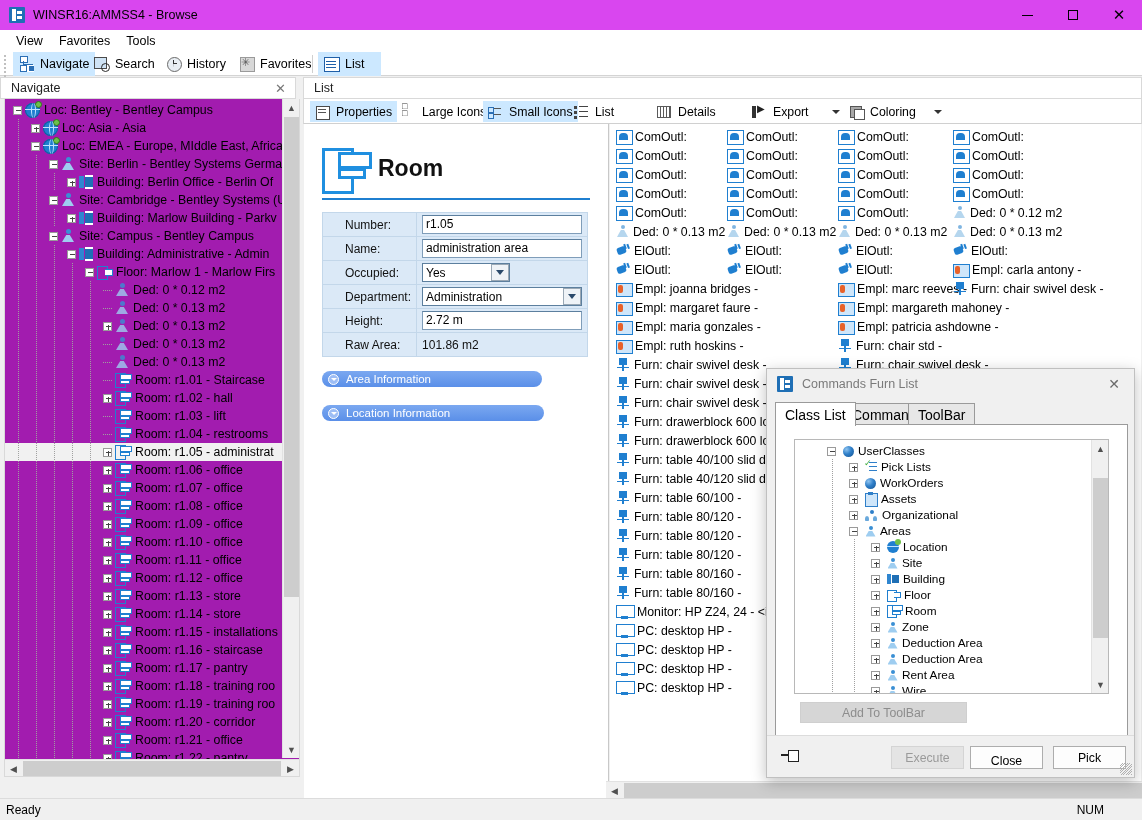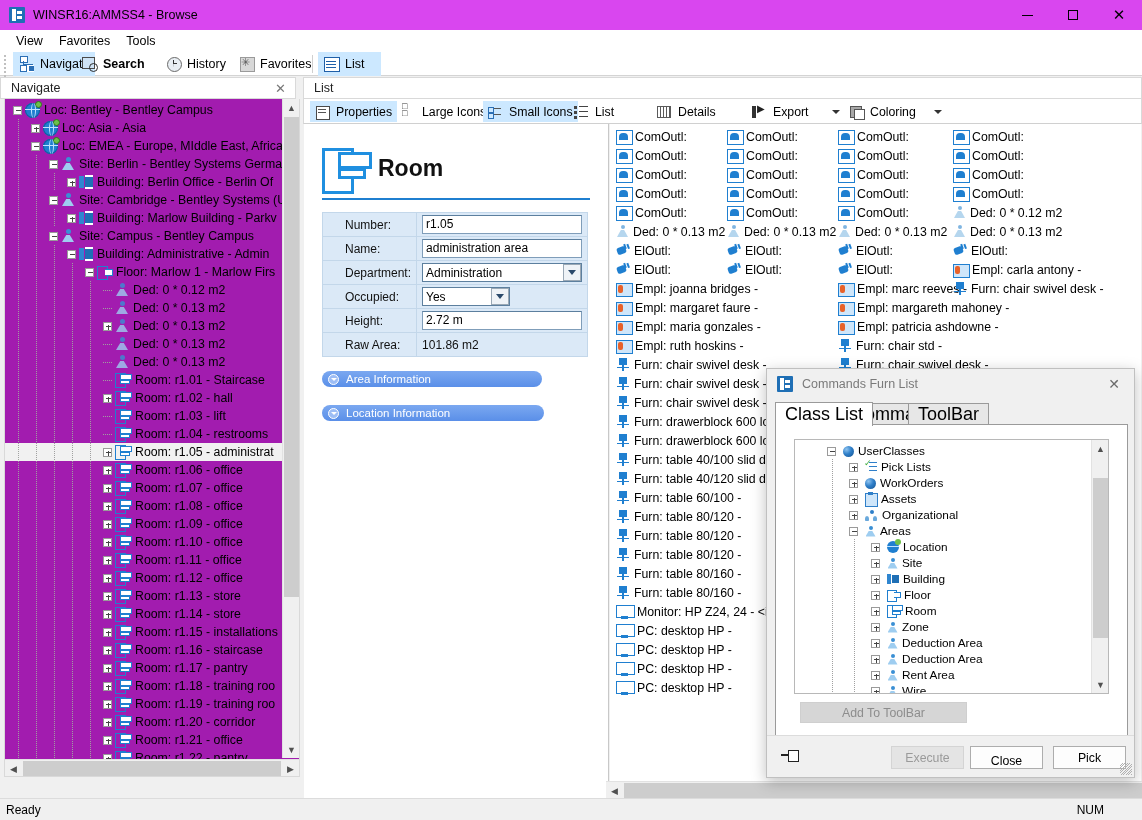--- a/index.html
+++ b/index.html
@@ -295,21 +295,21 @@
   .dlg-title { height: 30px; display:flex; align-items:center; background:#f0f0f0; }
   .dlg-icon { width:16px;height:16px;margin-left:10px;margin-right:9px;background:#1f6fb5;position:relative;flex:none;border-radius:1px; }
   .dlg-icon::before{content:"";position:absolute;left:3px;top:2px;width:4px;height:12px;background:#fff;}
   .dlg-icon::after{content:"";position:absolute;left:8px;top:4px;width:5px;height:3px;background:#fff;box-shadow:0 5px 0 #fff;}
   .dlg-title-text { font-size:12.5px;color:#7a7a7a; }
   .dlg-close { margin-left:auto; width:40px;height:30px;display:flex;align-items:center;justify-content:center;
                font-size:14px;color:#6a6a6a;font-family:"DejaVu Sans",sans-serif; }
   .dlg-body { position:absolute; left:8px; top:34px; width:353px; height: 332px; }
   .dtabs { position:relative; height:22px; }
   .dtab {
-    position:absolute; top:0; height:22px; padding:0 9px; font-size:18px; color:#000;
+    position:absolute; top:0; height:22px; padding:0 9px; font-size:14px; color:#000;
     display:flex;align-items:center; border:1px solid #9a9a9a; background:#e7e7e7;
     border-bottom: none;
   }
   .dtab.sel { background:#fff; height:24px; top:-1px; z-index:3; }
   .dtab-panel {
     position:absolute; left:0; top:21px; width:353px; height:312px;
     background:#fff; border:1px solid #9a9a9a;
   }
   .dtree {
     position:absolute; left:18px; top:14px; width:315px; height:255px;
@@ -414,21 +414,21 @@
         <i></i>
       </div>
     <div class="tb-btn active" style="left:13px;">
       <span class="ic ic-navigate">
           <i></i>
           <u></u>
           <b></b>
         </span>
       <span>Navigate</span>
     </div>
-    <div class="tb-btn" style="left:76px;font-weight:bold;">
+    <div class="tb-btn" style="left:88px;">
       <span class="ic ic-search"></span>
       <span>Search</span>
     </div>
     <div class="tb-btn" style="left:160px;">
       <span class="ic ic-history">
           <i></i>
         </span>
       <span>History</span>
     </div>
     <div class="tb-btn" style="left:233px;">
@@ -968,33 +968,33 @@
             <span class="pin-input">r1.05</span>
           </td>
         </tr>
         <tr>
           <td class="k">Name:</td>
           <td class="v">
             <span class="pin-input">administration area</span>
           </td>
         </tr>
         <tr>
+          <td class="k">Occupied:</td>
+          <td class="v">
+            <span class="pin-select" style="width:88px;">
+              <span class="txt">Yes</span>
+              <span class="arrowbox"></span>
+            </span>
+          </td>
+        </tr>
+        <tr>
           <td class="k">Department:</td>
           <td class="v">
             <span class="pin-select" style="width:160px;">
               <span class="txt">Administration</span>
-              <span class="arrowbox"></span>
-            </span>
-          </td>
-        </tr>
-        <tr>
-          <td class="k">Occupied:</td>
-          <td class="v">
-            <span class="pin-select" style="width:88px;">
-              <span class="txt">Yes</span>
               <span class="arrowbox"></span>
             </span>
           </td>
         </tr>
         <tr>
           <td class="k">Height:</td>
           <td class="v">
             <span class="pin-input">2.72 m</span>
           </td>
         </tr>

